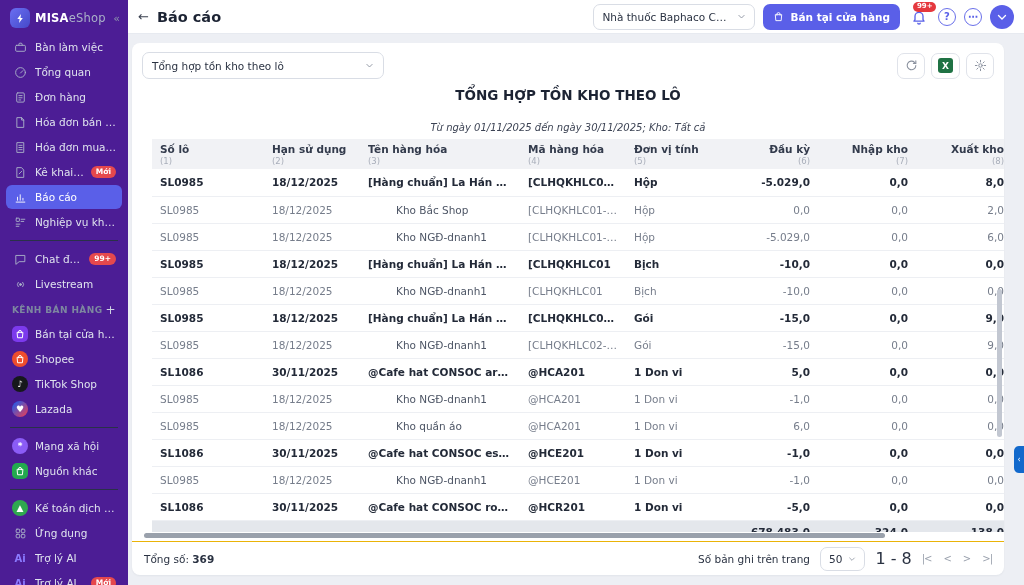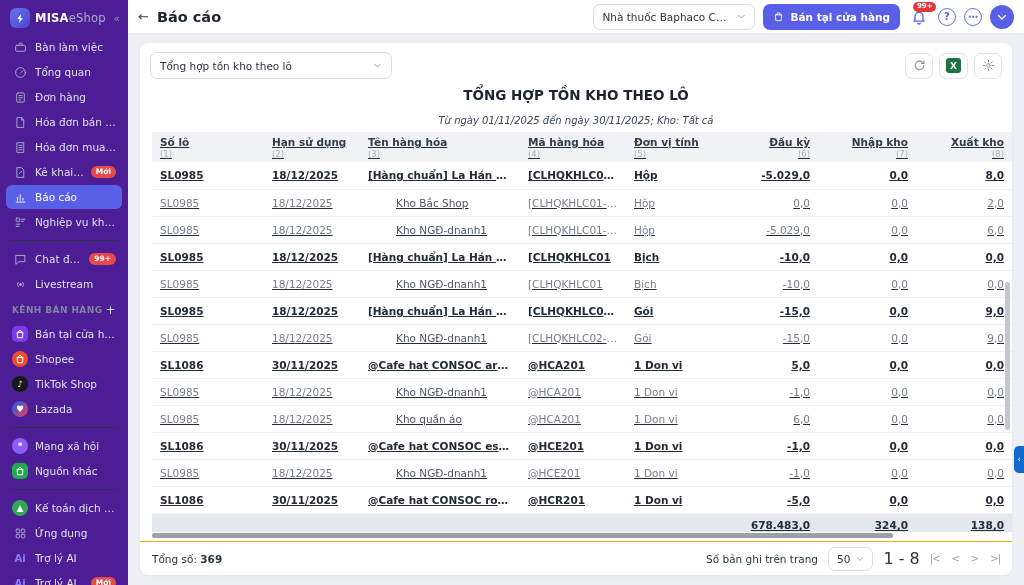--- a/index.html
+++ b/index.html
@@ -33,34 +33,34 @@
   .top-right { margin-left:auto; display:flex; align-items:center; gap:8px; }
   .store-select { display:flex; align-items:center; gap:6px; border:1px solid #d9dde5; border-radius:7px; height:26px; padding:0 8px; font-size:10.5px; color:#2a3242; background:#fff; cursor:pointer; max-width:162px; }
   .store-select .txt { overflow:hidden; white-space:nowrap; text-overflow:ellipsis; }
   .btn-pos { display:flex; align-items:center; gap:6px; background:#5a5fe8; color:#fff; border:none; border-radius:7px; height:26px; padding:0 10px; font-size:10.5px; font-weight:600; cursor:pointer; font-family:inherit; }
   .bell-wrap { position:relative; width:22px; height:22px; display:flex; align-items:center; justify-content:center; cursor:pointer; color:#5a61e8; }
   .bell-badge { position:absolute; top:-4px; right:-6px; background:#e5383e; color:#fff; font-size:7px; font-weight:700; border-radius:7px; padding:1.5px 3.5px; line-height:1; }
   .circle-ic { width:18px; height:18px; border-radius:50%; border:1.4px solid #6a70ea; color:#5a61e8; font-size:10px; font-weight:700; display:flex; align-items:center; justify-content:center; cursor:pointer; }
   .avatar { width:24px; height:24px; border-radius:50%; background:#5a5fe8; display:flex; align-items:center; justify-content:center; color:#fff; cursor:pointer; }
 
   
-  .content { position:absolute; left:128px; top:34px; width:896px; height:551px; padding:9px 12px 10px 12px; }
+  .content { position:absolute; left:120px; top:34px; width:896px; height:551px; padding:9px 12px 10px 12px; }
   .card { background:#fff; border-radius:8px; height:100%; display:flex; flex-direction:column; box-shadow:0 1px 2px rgba(20,30,60,.05); position:relative; overflow:hidden; }
   .controls { display:flex; align-items:center; padding:9px 10px 6px 10px; }
   .report-select { display:flex; align-items:center; justify-content:space-between; width:242px; height:27px; border:1px solid #d9dde5; border-radius:7px; padding:0 9px; font-size:10.5px; color:#2a3242; cursor:pointer; }
   .ctrl-right { margin-left:auto; display:flex; align-items:center; gap:6px; }
   .tool-btn { height:26px; min-width:28px; border:1px solid #e0e3ea; background:#fff; border-radius:7px; display:flex; align-items:center; justify-content:center; color:#8a919e; cursor:pointer; padding:0 6px; font-family:inherit; }
   .excel-chip { width:15px; height:15px; border-radius:3px; background:#1f7244; color:#fff; font-size:9px; font-weight:700; display:flex; align-items:center; justify-content:center; }
   .btn-params { font-size:10.5px; color:#2a3242; font-weight:500; padding:0 11px; }
   .title-block { text-align:center; padding:2px 0 6px 0; }
   .rpt-title { font-size:13.5px; font-weight:700; color:#1c2333; }
-  .rpt-sub { font-size:10px; font-style:italic; color:#3c4354; margin-top:12px; }
+  .rpt-sub { font-size:10px; font-style:italic; color:#3c4354; margin-top:19px; }
 
   
-  .table-wrap { flex:1; overflow:hidden; padding:0 12px; position:relative;text-decoration:underline; }
+  .table-wrap { flex:1; overflow:hidden; padding:0 20px; position:relative; }
   table { width:100%; border-collapse:collapse; table-layout:fixed; }
   thead th { background:#f1f2f5; font-size:10.5px; font-weight:700; color:#333b4c; text-align:left; padding:4px 8px 3px 8px; vertical-align:top; }
   thead th .cnum { display:block; font-size:8.5px; font-weight:400; color:#a8aeba; margin-top:1px; }
   th.num, td.num { text-align:right; }
   tbody td { font-size:10.5px; padding:0 8px; height:27px; border-bottom:1px solid #edeff3; white-space:nowrap; overflow:hidden; text-overflow:ellipsis; }
   tr.parent td { font-weight:700; color:#232a38; }
   tr.child td { color:#767d8b; font-weight:400; }
   tr.child td.name { padding-left:36px; color:#4d5565; }
   tr.totalrow td { background:#e4e7ec; font-weight:700; color:#232a38; border-bottom:none; height:24px; }
   .vscroll { position:absolute; right:2px; top:150px; width:5px; height:148px; border-radius:3px; background:#c2c7d1; }

